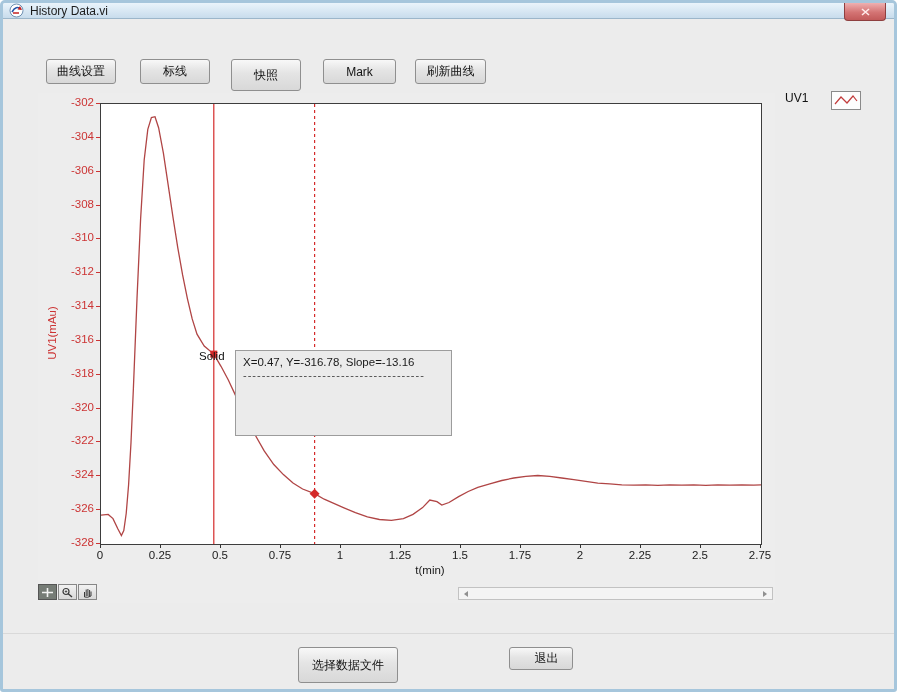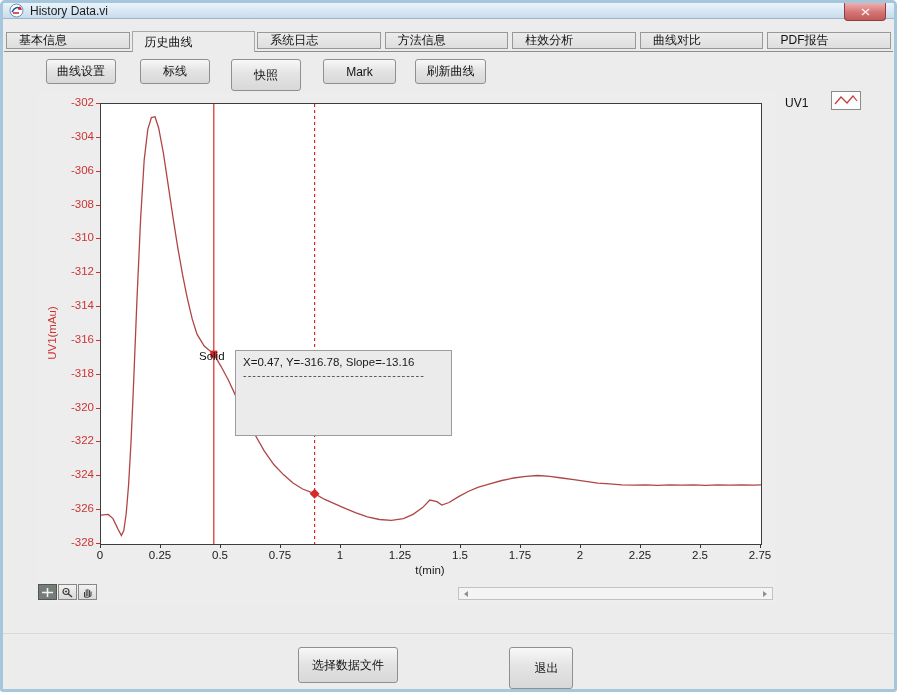--- a/index.html
+++ b/index.html
@@ -30,21 +30,21 @@
     border:1px solid #3d3d3d;}
   .plot svg{display:block;}
   .ytick{position:absolute;width:40px;text-align:right;font-size:11.5px;color:#cc3434;}
   .ytickmark{position:absolute;width:4px;height:1px;background:#cc3434;}
   .xtick{position:absolute;width:44px;text-align:center;font-size:11.5px;color:#1a1a1a;}
   .xtickmark{position:absolute;width:1px;height:4px;background:#333;}
   .ylabel{position:absolute;left:14px;top:240px;transform:translate(-50%,-50%) rotate(-90deg);
     white-space:nowrap;font-size:11.5px;color:#cc3434;}
   .xlabel{position:absolute;left:392px;top:471px;transform:translateX(-50%);
     font-size:11.5px;color:#1a1a1a;}
-  .legend{position:absolute;left:782px;top:88px;display:flex;align-items:flex-end;gap:23px;}
+  .legend{position:absolute;left:782px;top:88px;display:flex;align-items:flex-start;gap:23px;}
   .legend-label{font-size:12px;color:#111;}
   .legend-swatch{width:30px;height:19px;background:#fdfdfd;border:1px solid #8a8a8a;
     display:flex;align-items:center;justify-content:center;box-sizing:border-box;}
   .annot{position:absolute;left:232px;top:347px;width:217px;height:86px;
     background:#ebebeb;border:1px solid #9c9c9c;box-sizing:border-box;
     font-size:11.5px;color:#1a1a1a;padding:3px 7px;line-height:16px;z-index:5;}
   .annot .sep{font-size:11px;line-height:10px;letter-spacing:1px;color:#444;
     white-space:nowrap;overflow:hidden;}
   .solid-label{position:absolute;left:196px;top:347px;font-size:11.5px;color:#111;z-index:6;}
   .palette{position:absolute;left:0px;top:491px;display:flex;gap:1px;}
@@ -76,43 +76,20 @@
       </svg>
     </span>
     <span class="title-text">History Data.vi</span>
   </div>
   <div class="close-btn">
     <svg width="9" height="8" viewBox="0 0 9 8">
       <path d="M1 1 L8 7 M8 1 L1 7" stroke="#ffe9e9" stroke-width="1.6"></path>
     </svg>
   </div>
 
-  <div class="tabstrip" id="tabstrip">
-      <div class="tab inactive">
-        <span>基本信息</span>
-      </div>
-      <div class="tab active">
-        <span>历史曲线</span>
-      </div>
-      <div class="tab inactive">
-        <span>系统日志</span>
-      </div>
-      <div class="tab inactive">
-        <span>方法信息</span>
-      </div>
-      <div class="tab inactive">
-        <span>柱效分析</span>
-      </div>
-      <div class="tab inactive">
-        <span>曲线对比</span>
-      </div>
-      <div class="tab inactive">
-        <span>PDF报告</span>
-      </div>
-    </div>
 
   <div id="toolbar">
       <div class="btn" style="left: 43px; top: 56px; width: 70px; height: 25px;">曲线设置</div>
       <div class="btn" style="left: 137px; top: 56px; width: 70px; height: 25px;">标线</div>
       <div class="btn" style="left: 228px; top: 56px; width: 70px; height: 32px;">快照</div>
       <div class="btn" style="left: 320px; top: 56px; width: 73px; height: 25px;">Mark</div>
       <div class="btn" style="left: 412px; top: 56px; width: 71px; height: 25px;">刷新曲线</div>
     </div>
 
   <div class="chart">
@@ -226,16 +203,16 @@
   <span class="solid-label">Solid</span>
 
   <div class="annot">
     <div>X=0.47, Y=-316.78, Slope=-13.16</div>
     <div class="sep">---------------------------------------</div>
   </div>
 
   <div class="footer-divider"></div>
   <div id="footer">
       <div class="btn" style="left: 295px; top: 644px; width: 100px; height: 36px;">选择数据文件</div>
-      <div class="btn" style="left: 506px; top: 644px; width: 64px; height: 42px; padding-left: 11px;">退出</div>
+      <div class="btn" style="left: 506px; top: 644px; width: 64px; height: 23px; padding-left: 11px;">退出</div>
     </div>
 
 </div>
 
 </body></html>

